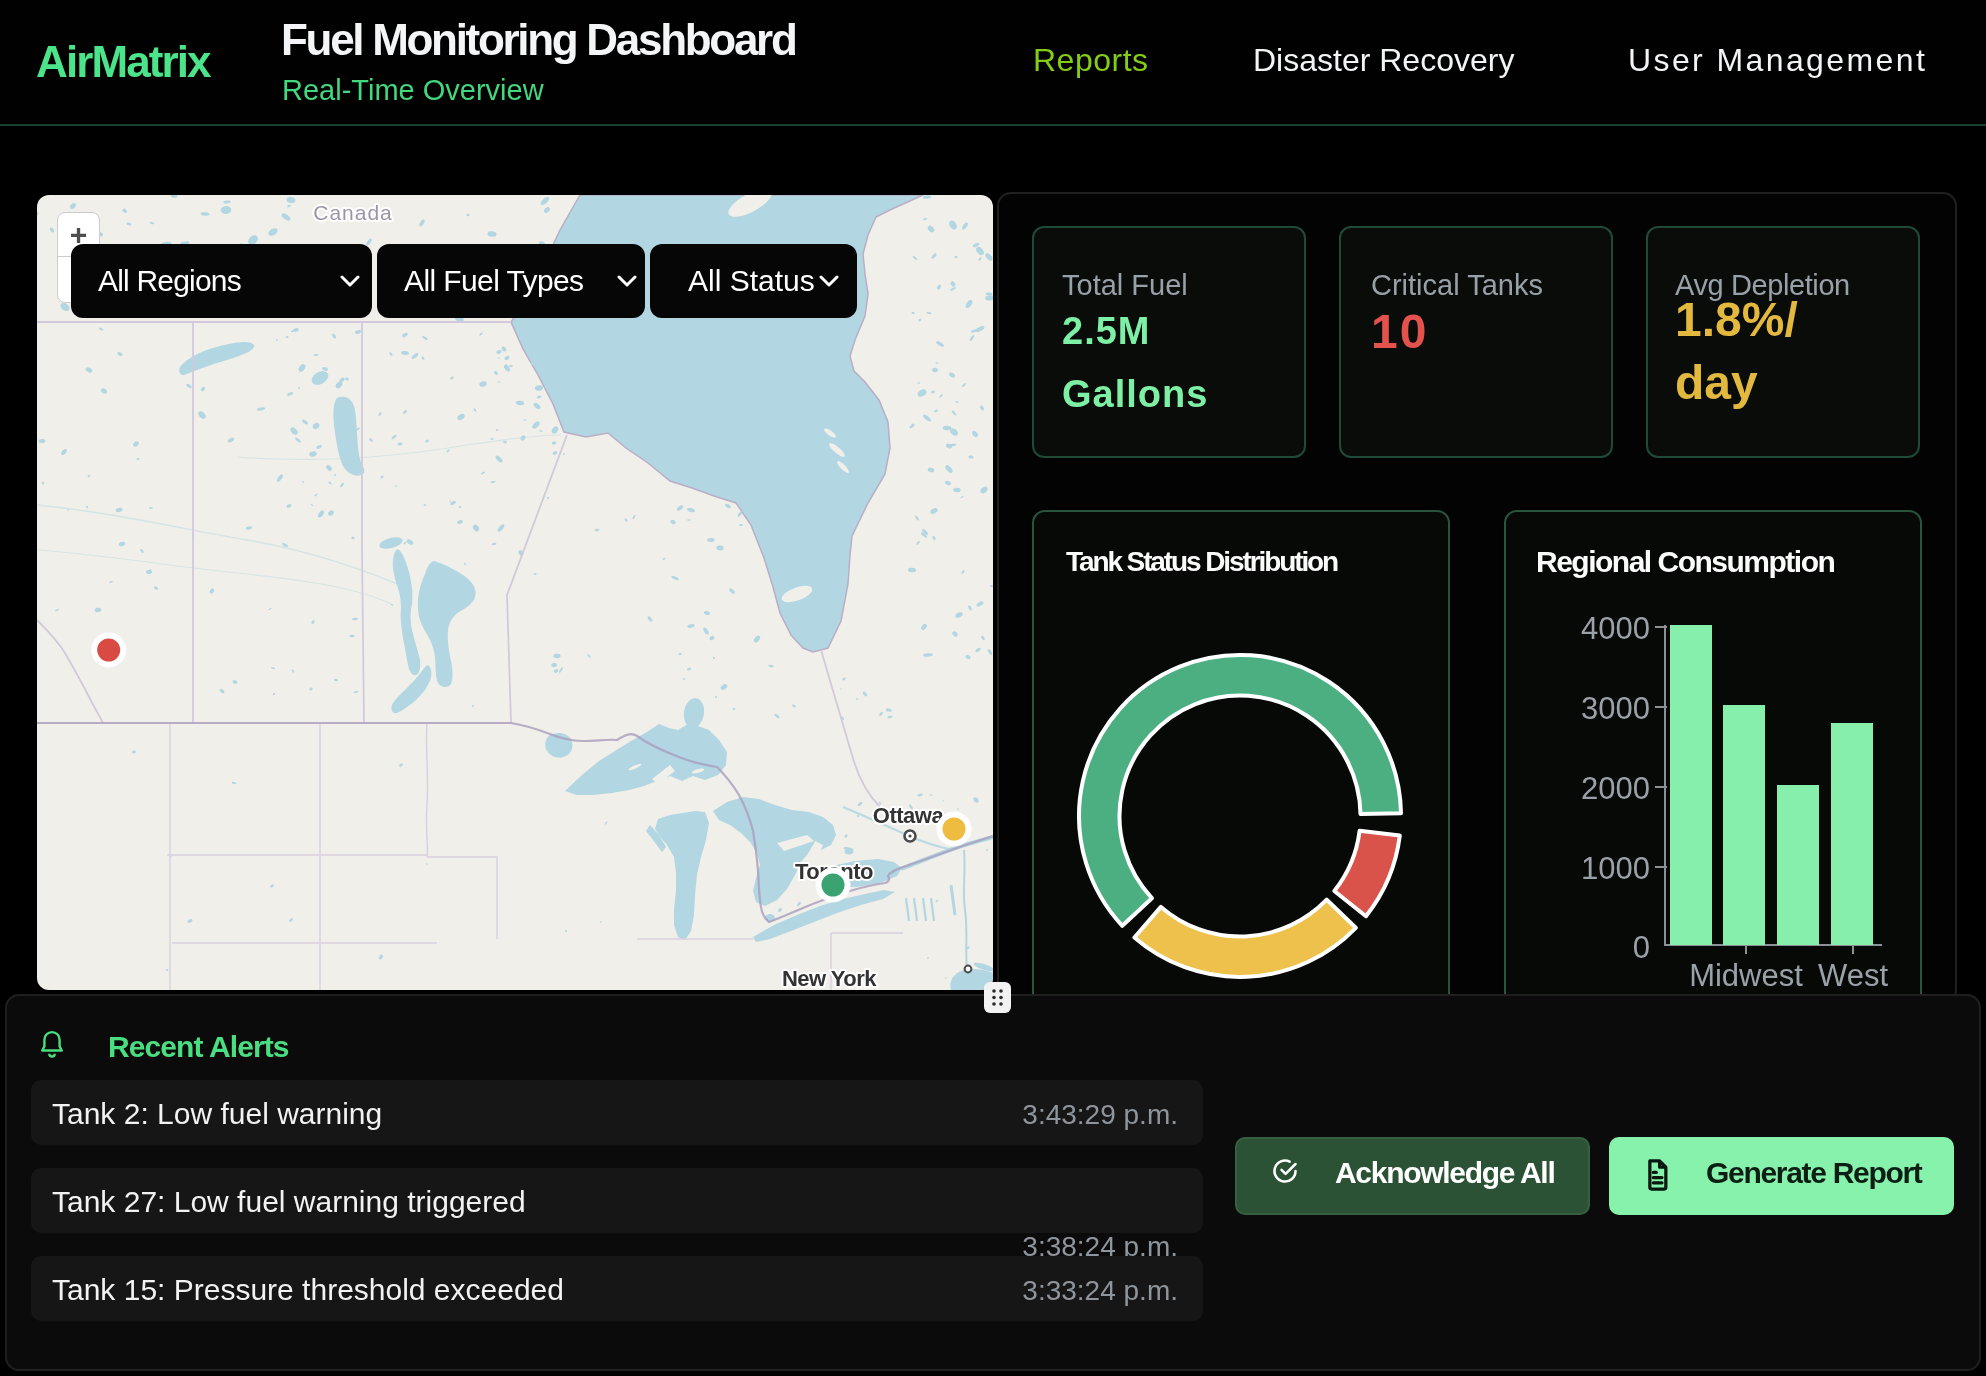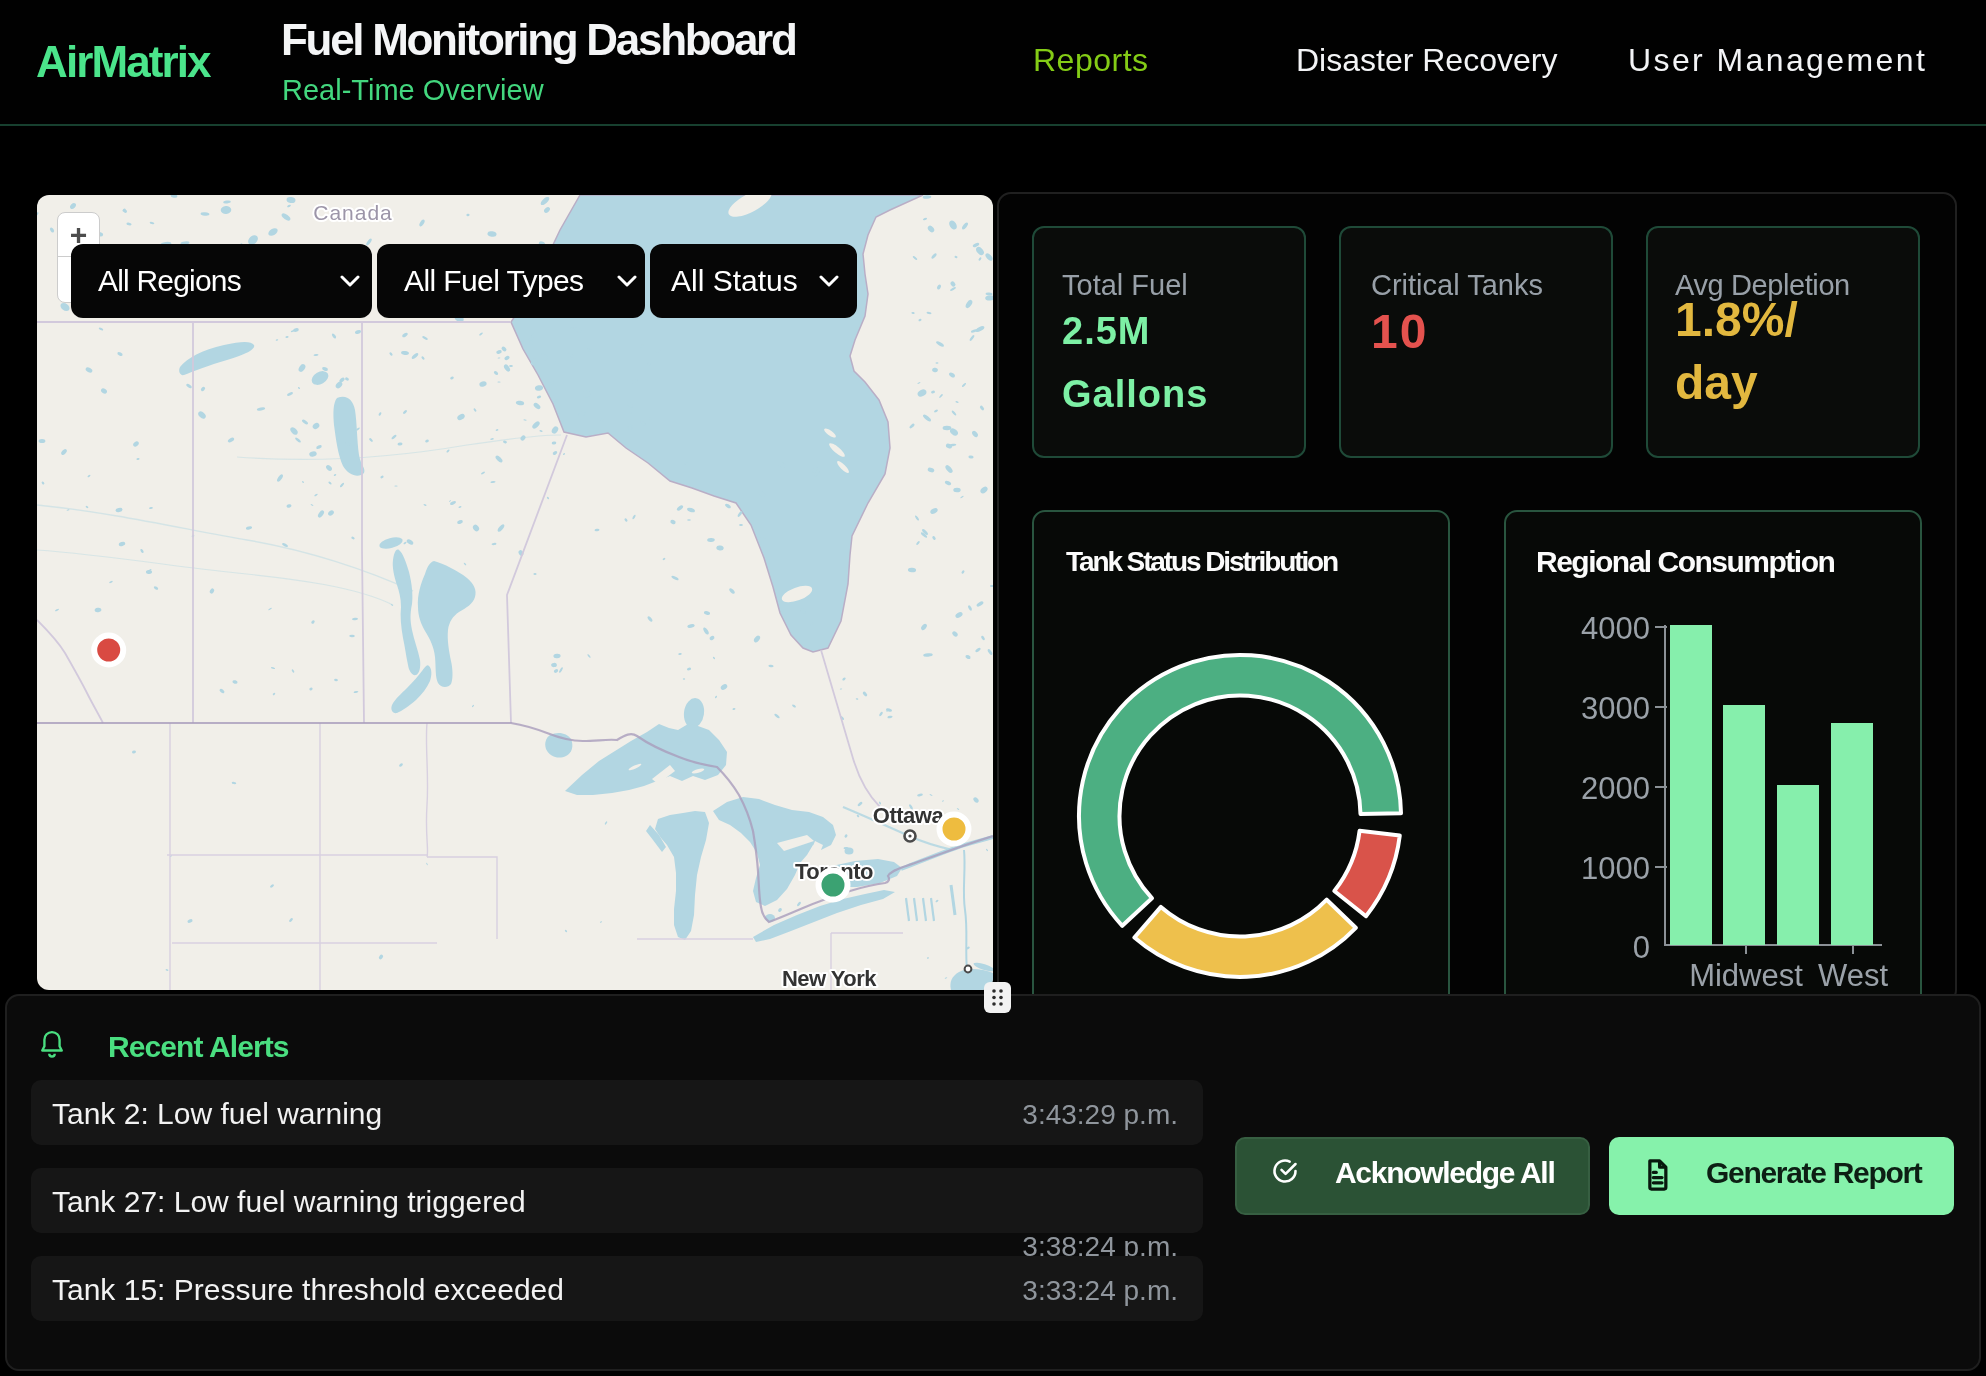--- a/index.html
+++ b/index.html
@@ -4,21 +4,21 @@
   * { margin:0; padding:0; box-sizing:border-box; }
   html,body { width:1986px; height:1376px; background:#000; font-family:"Liberation Sans", sans-serif; overflow:hidden; }
   .abs { position:absolute; }
 </style></head>
 <body>
 <div class="abs" style="left:0;top:0;width:1986px;height:126px;background:#010101;border-bottom:2px solid #17402f;"></div>
 <div class="abs" style="left:36px;top:37px;font-size:44px;font-weight:bold;color:#4be48b;letter-spacing:-1.9px;">AirMatrix</div>
 <div class="abs" style="left:281px;top:15px;font-size:44px;font-weight:bold;color:#f4f5f6;letter-spacing:-2.3px;">Fuel Monitoring Dashboard</div>
 <div class="abs" style="left:282px;top:74px;font-size:29px;color:#43d77e;">Real-Time Overview</div>
 <div class="abs" style="left:1033px;top:42px;font-size:32px;color:#84cc16;letter-spacing:0.5px;">Reports</div>
-<div class="abs" style="left:1253px;top:42px;font-size:32px;color:#f3f4f6;margin-left:43px;">Disaster Recovery</div>
+<div class="abs" style="left:1253px;top:42px;font-size:32px;color:#f3f4f6;">Disaster Recovery</div>
 <div class="abs" style="left:1628px;top:42px;font-size:32px;color:#f3f4f6;letter-spacing:2.4px;">User Management</div>
 
 <div class="abs" style="left:37px;top:195px;width:956px;height:795px;border-radius:12px;overflow:hidden;">
 <svg width="956" height="795" viewBox="0 0 956 795">
 <rect x="0" y="0" width="956" height="795" fill="#f1efe9"></rect>
 <path d="M0,310 C80,318 150,335 210,345 C270,355 330,375 376,396" stroke="#b2d6e2" stroke-width="1.4" fill="none" opacity="0.45"></path>
 <path d="M0,355 C70,360 140,372 200,378 C260,384 320,392 356,410" stroke="#b2d6e2" stroke-width="1.2" fill="none" opacity="0.4"></path>
 <path d="M200,262 C280,268 360,262 430,250 C470,244 505,240 524,240" stroke="#b2d6e2" stroke-width="1.2" fill="none" opacity="0.4"></path>
 <path d="M543,0 L523,35 L505,73 L490,103 L474,127 L486,154 L501,180 L516,209 L527,237 L549,242 L571,238 L589,253 L611,268 L633,286 L655,293 L677,301 L699,308 L714,330 L727,363 L736,392 L743,418 L754,440 L766,453 L776,457 L791,453 L804,426 L811,389 L813,360 L815,341 L831,308 L848,279 L853,253 L851,227 L842,205 L828,187 L817,176 L813,161 L818,145 L828,121 L831,99 L828,79 L826,59 L831,40 L839,22 L853,15 L886,0 Z" fill="#b2d6e2" stroke="#b9aec6" stroke-width="1.5"></path>
 <ellipse cx="713" cy="8" rx="24" ry="9" fill="#f1efe9" transform="rotate(-28 713 8)"></ellipse>
@@ -464,21 +464,21 @@
 <div class="abs" style="left:57px;top:213px;width:43px;height:44px;text-align:center;font-size:30px;font-weight:600;color:#4d4d4d;line-height:44px;">+</div>
 
 <div class="abs" style="left:71px;top:244px;width:301px;height:74px;background:#060606;border-radius:12px;color:#fff;font-size:30px;letter-spacing:-0.8px;line-height:74px;padding-left:27px;">All Regions
   <svg style="position:absolute;right:12px;top:31px;" width="20" height="12" viewBox="0 0 20 12">
       <path d="M2,2 L10,10 L18,2" stroke="#fff" stroke-width="3" fill="none" stroke-linecap="round" stroke-linejoin="round"></path>
     </svg></div>
 <div class="abs" style="left:377px;top:244px;width:268px;height:74px;background:#060606;border-radius:12px;color:#fff;font-size:30px;letter-spacing:-0.6px;line-height:74px;padding-left:27px;">All Fuel Types
   <svg style="position:absolute;right:8px;top:31px;" width="20" height="12" viewBox="0 0 20 12">
       <path d="M2,2 L10,10 L18,2" stroke="#fff" stroke-width="3" fill="none" stroke-linecap="round" stroke-linejoin="round"></path>
     </svg></div>
-<div class="abs" style="left:650px;top:244px;width:207px;height:74px;background:#060606;border-radius:12px;color:#fff;font-size:30px;line-height:74px;padding-left:21px;">All Status
+<div class="abs" style="left:650px;top:244px;width:207px;height:74px;background:#060606;border-radius:12px;color:#fff;font-size:30px;line-height:74px;padding-left:38px;">All Status
   <svg style="position:absolute;right:18px;top:31px;" width="20" height="12" viewBox="0 0 20 12">
       <path d="M2,2 L10,10 L18,2" stroke="#fff" stroke-width="3" fill="none" stroke-linecap="round" stroke-linejoin="round"></path>
     </svg></div>
 
 <div class="abs" style="left:997px;top:192px;width:960px;height:812px;border:2px solid #202020;border-radius:14px;background:#030303;"></div>
 
 <div class="abs" style="left:1032px;top:226px;width:274px;height:232px;border:2px solid #1f4a38;border-radius:12px;background:#0a0c0a;"></div>
 <div class="abs" style="left:1339px;top:226px;width:274px;height:232px;border:2px solid #1f4a38;border-radius:12px;background:#0a0c0a;"></div>
 <div class="abs" style="left:1646px;top:226px;width:274px;height:232px;border:2px solid #1f4a38;border-radius:12px;background:#0a0c0a;"></div>
 <div class="abs" style="left:1062px;top:269px;font-size:29px;color:#98a0a8;">Total Fuel</div>

